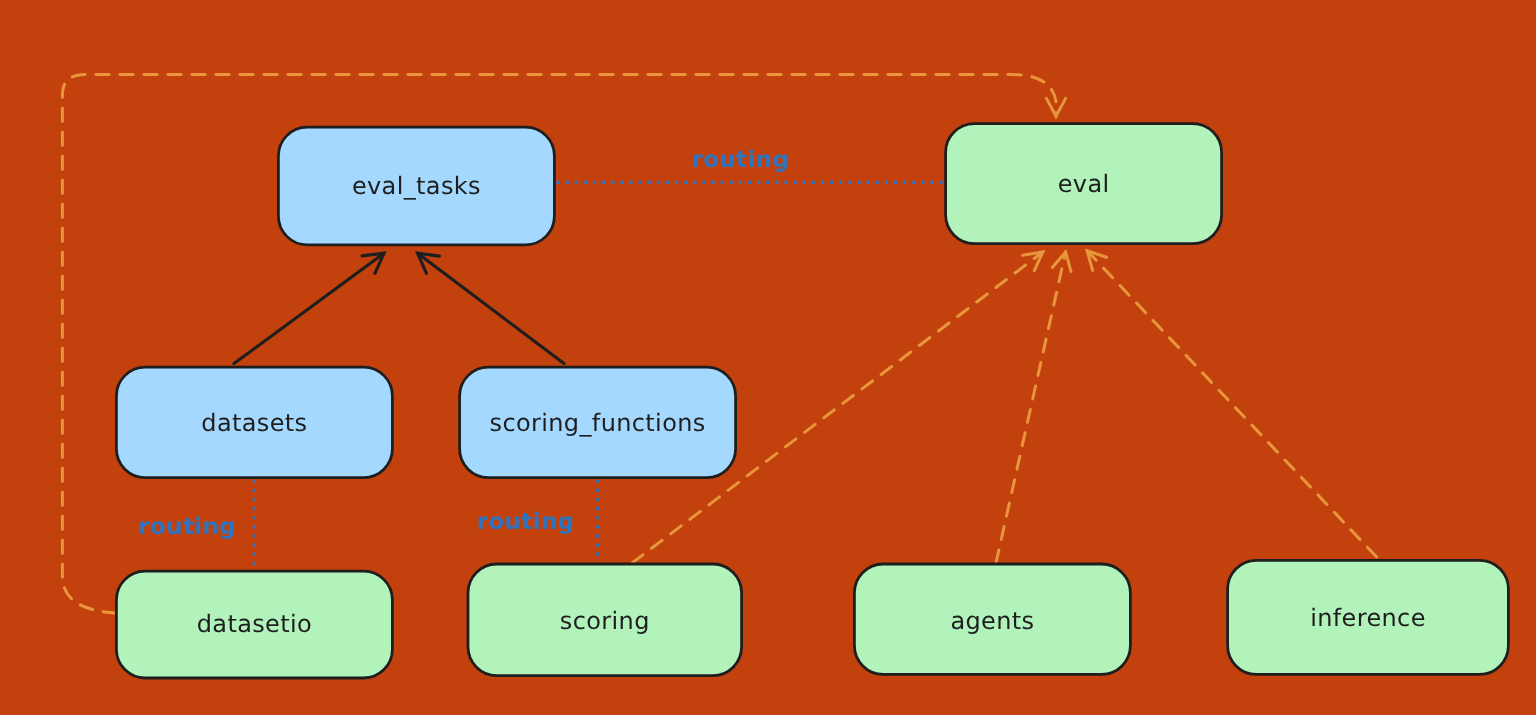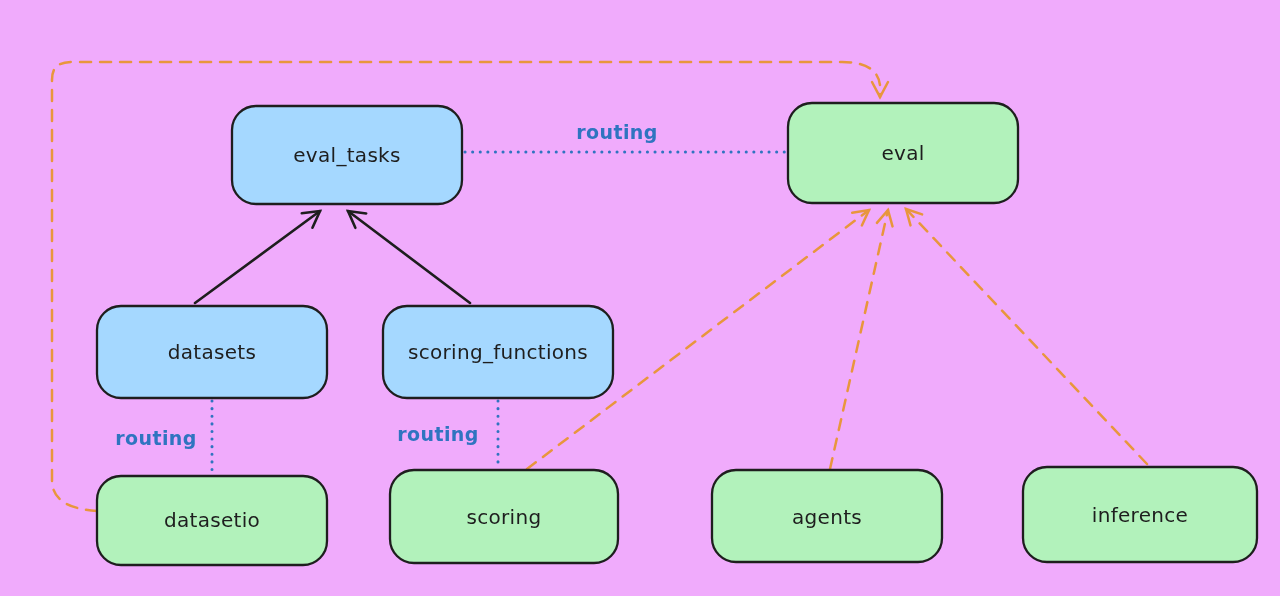--- a/index.html
+++ b/index.html
@@ -4,21 +4,21 @@
 <style>
   html, body {
     margin: 0;
     padding: 0;
     background: #ffffff;
   }
   .canvas {
     position: relative;
     width: 1280px;
     height: 596px;
-    background: #f0abfc;
+    background: #c2410c;
     overflow: hidden;
   }
   svg text {
     font-family: "DejaVu Sans", sans-serif;
     fill: #1e1e1e;
     user-select: none;
   }
   text.node-label {
     font-size: 20px;
     letter-spacing: 0.3px;

